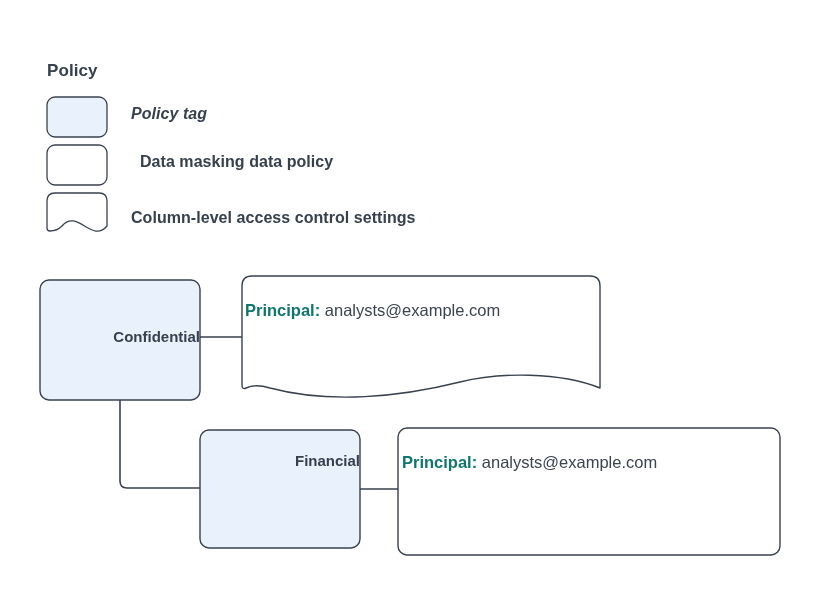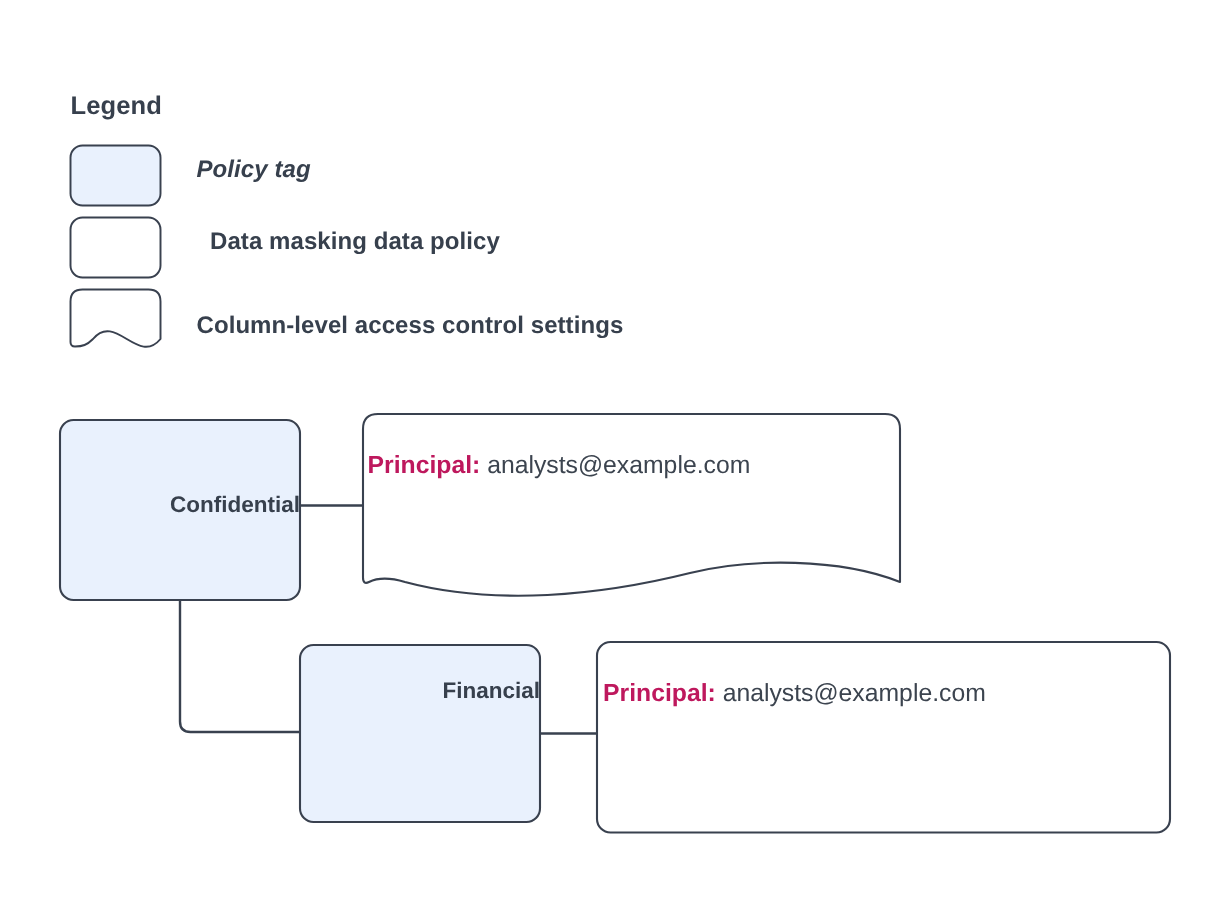--- a/index.html
+++ b/index.html
@@ -55,21 +55,21 @@
 
   
   .callout-text {
     font-size: 16.5px;
     color: #3c444f;
     line-height: 27px;
     white-space: nowrap;
   }
   .callout-text b {
     font-weight: bold;
-    color: #be185d;
+    color: #0f766e;
   }
   .callout-line { display: block; }
 </style>
 </head>
 <body>
 
 <svg id="canvas" viewBox="0 0 820 598" width="820" height="598" xmlns="http://www.w3.org/2000/svg">
 
   <g>
     <rect x="47" y="97" width="60" height="40" rx="8" ry="8" fill="#e9f1fd" stroke="#39414f" stroke-width="1.3"></rect>
@@ -108,21 +108,21 @@
            C 560 372 500 372 460 382
            C 400 397 330 404 270 388
            C 260 385 252 385 246 388
            Q 242 390 242 385
            L 242 286
            Q 242 276 252 276 Z" fill="#ffffff" stroke="#39414f" stroke-width="1.4" stroke-linejoin="round"></path>
 
   <rect x="398" y="428" width="382" height="127" rx="9" ry="9" fill="#ffffff" stroke="#39414f" stroke-width="1.4"></rect>
 </svg>
 
-<div class="abs" id="legend-title">Legend</div>
+<div class="abs" id="legend-title">Policy</div>
 
 <div class="abs legend-row-label" style="left:131px; top:105px;font-style:italic;">Policy tag</div>
 
 <div class="abs legend-row-label" style="left:140px; top:153px;">Data masking data policy</div>
 
 <div class="abs legend-row-label" style="left:131px; top:209px;">Column-level access control settings</div>
 
 <div class="abs node-label" style="left:40px; top:328px; width:160px;">Confidential</div>
 
 <div class="abs node-label" style="left:200px; top:452px; width:160px;">Financial</div>

